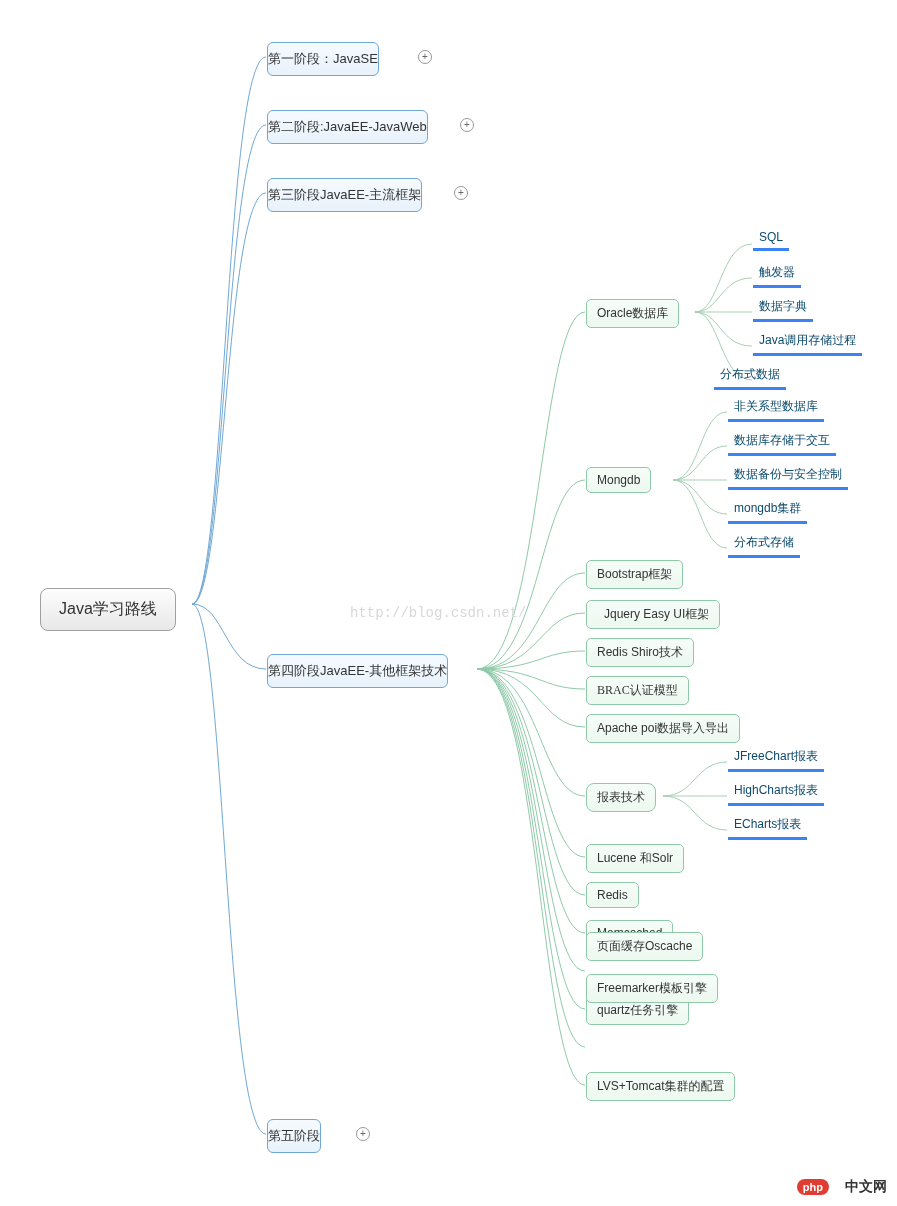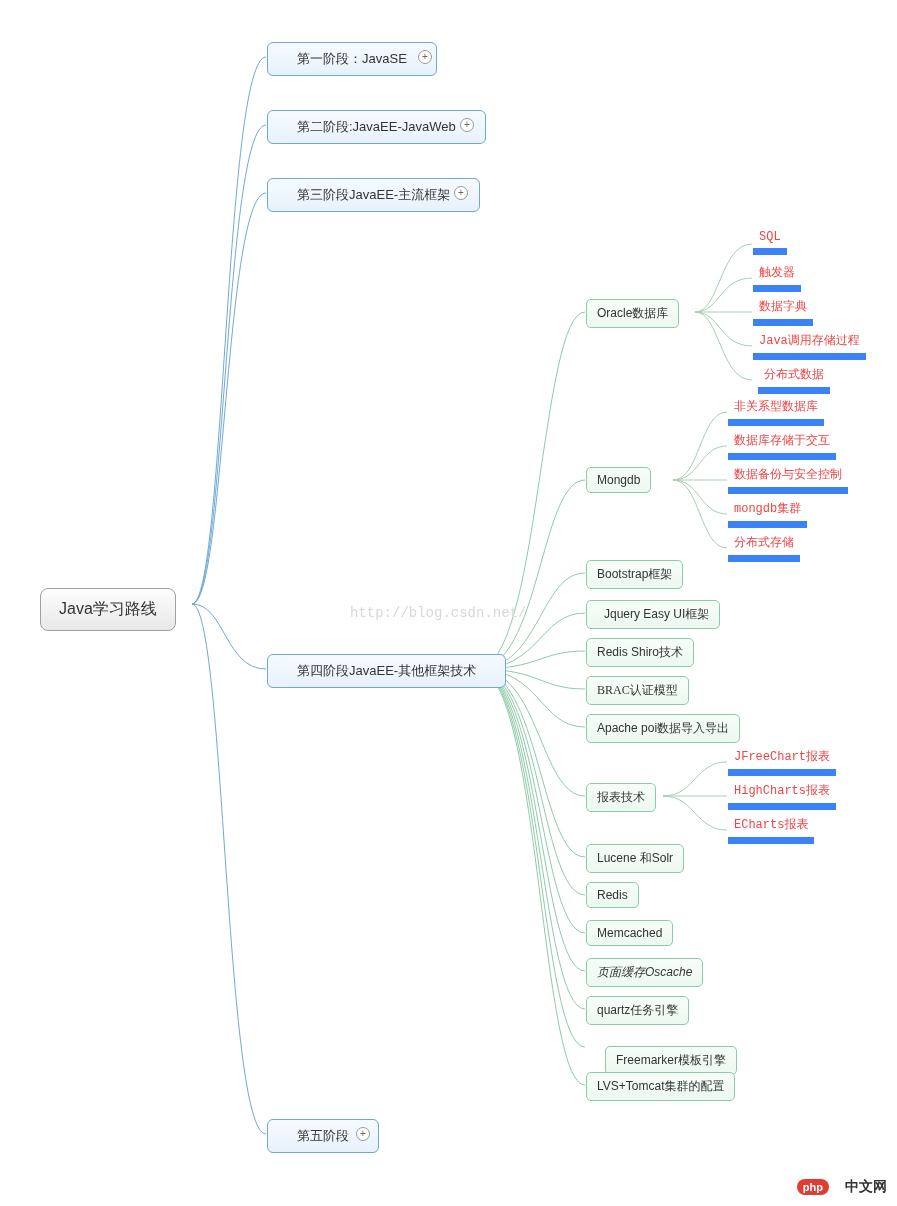--- a/index.html
+++ b/index.html
@@ -16,43 +16,42 @@
       top: 588px;
       padding: 10px 18px;
       border: 1px solid #a0a0a0;
       border-radius: 8px;
       background: linear-gradient(to bottom, #fdfdfd, #e8e8e8);
       font-size: 16px;
       color: #333;
     }
     .node-blue {
       position: absolute;
-      padding: 7px 29px;
+      padding: 7px 0;
       border: 1px solid #6fa8d6;
       border-radius: 6px;
       background: linear-gradient(to bottom, #f5faff, #e8f2fb);
       font-size: 13px;
       color: #333;
     }
     .node-green {
       position: absolute;
       padding: 5px 10px;
       border: 1px solid #8fcaa8;
       border-radius: 5px;
       background: linear-gradient(to bottom, #f6fdf8, #ecf8f0);
       font-size: 12px;
       color: #333;
     }
     .node-leaf {
       position: absolute;
       padding: 2px 6px 4px 6px;
-      border-bottom: 7px solid #3b82f6;
+      border-bottom: 3px solid #3b82f6;
       font-size: 12px;
-      color: #ef4444;
-      font-family: Liberation Mono, monospace;
+      color: #0c4a6e;
     }
     .expand-icon {
       position: absolute;
       width: 14px;
       height: 14px;
       border: 1px solid #999;
       border-radius: 50%;
       background: #fff;
       font-size: 10px;
       line-height: 12px;
@@ -155,46 +154,46 @@
 <div class="node-blue" style="left:267px; top:654px;">第四阶段JavaEE-其他框架技术</div>
 
 <div class="node-blue" style="left:267px; top:1119px;">第五阶段</div>
 <div class="expand-icon" style="left:356px; top:1127px;">+</div>
 
 <div class="node-green" style="left:586px; top:299px;">Oracle数据库</div>
 <div class="node-leaf" style="left:753px; top:228px;">SQL</div>
 <div class="node-leaf" style="left:753px; top:262px;">触发器</div>
 <div class="node-leaf" style="left:753px; top:296px;">数据字典</div>
 <div class="node-leaf" style="left:753px; top:330px;text-align:right;">Java调用存储过程</div>
-<div class="node-leaf" style="left:758px; top:364px;">分布式数据</div>
+<div class="node-leaf" style="left:714px; top:364px;">分布式数据</div>
 
 <div class="node-green" style="left:586px; top:467px;">Mongdb</div>
 <div class="node-leaf" style="left:728px; top:396px;">非关系型数据库</div>
 <div class="node-leaf" style="left:728px; top:430px;">数据库存储于交互</div>
 <div class="node-leaf" style="left:728px; top:464px;">数据备份与安全控制</div>
 <div class="node-leaf" style="left:728px; top:498px;">mongdb集群</div>
 <div class="node-leaf" style="left:728px; top:532px;">分布式存储</div>
 
 <div class="node-green" style="left:586px; top:560px;">Bootstrap框架</div>
 <div class="node-green" style="left:586px; top:600px;padding-left:17px;">Jquery Easy UI框架</div>
 <div class="node-green" style="left:586px; top:638px;">Redis Shiro技术</div>
 <div class="node-green" style="left:586px; top:676px;font-family:Liberation Serif, serif;">BRAC认证模型</div>
 <div class="node-green" style="left:586px; top:714px;">Apache poi数据导入导出</div>
 
-<div class="node-green" style="left:586px; top:783px;">报表技术</div>
+<div class="node-green" style="left:586px; top:783px;border-radius:8px;">报表技术</div>
 <div class="node-leaf" style="left:728px; top:746px;">JFreeChart报表</div>
 <div class="node-leaf" style="left:728px; top:780px;">HighCharts报表</div>
 <div class="node-leaf" style="left:728px; top:814px;">ECharts报表</div>
 
 <div class="node-green" style="left:586px; top:844px;">Lucene 和Solr</div>
 <div class="node-green" style="left:586px; top:882px;">Redis</div>
 <div class="node-green" style="left:586px; top:920px;">Memcached</div>
-<div class="node-green" style="left:586px; top:958px;font-style:italic;">页面缓存Oscache</div>
+<div class="node-green" style="left:586px; top:932px;">页面缓存Oscache</div>
 <div class="node-green" style="left:586px; top:996px;">quartz任务引擎</div>
-<div class="node-green" style="left:586px; top:1046px;margin-left:19px;">Freemarker模板引擎</div>
+<div class="node-green" style="left:586px; top:974px;">Freemarker模板引擎</div>
 <div class="node-green" style="left:586px; top:1072px;">LVS+Tomcat集群的配置</div>
 
 <div class="watermark" style="left:350px; top:605px;">http://blog.csdn.net/</div>
 
 <div class="logo">
   <span class="logo-badge">php</span>
   <span>中文网</span>
 </div>
 
 </body></html>

